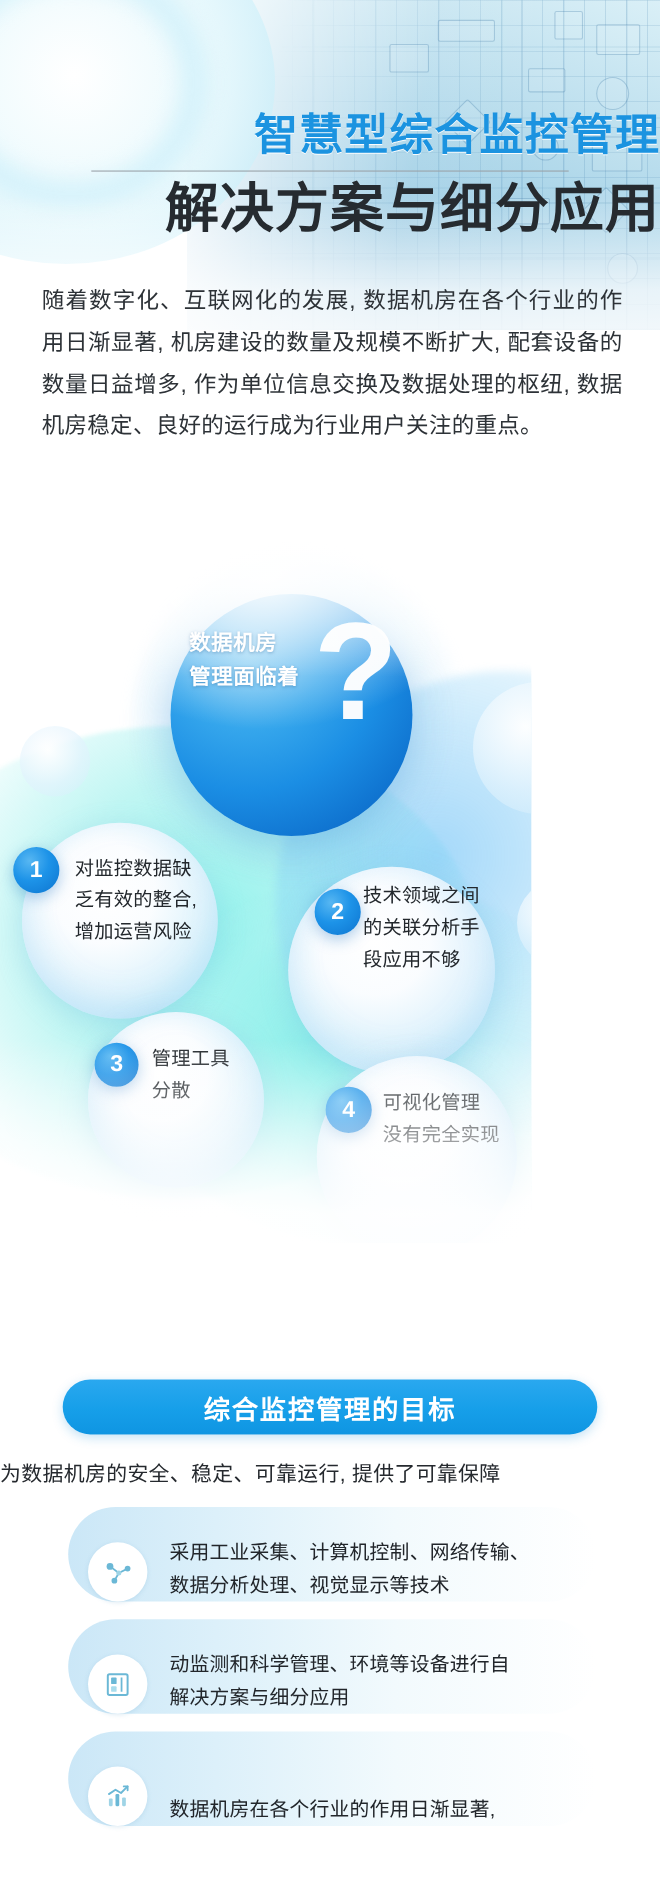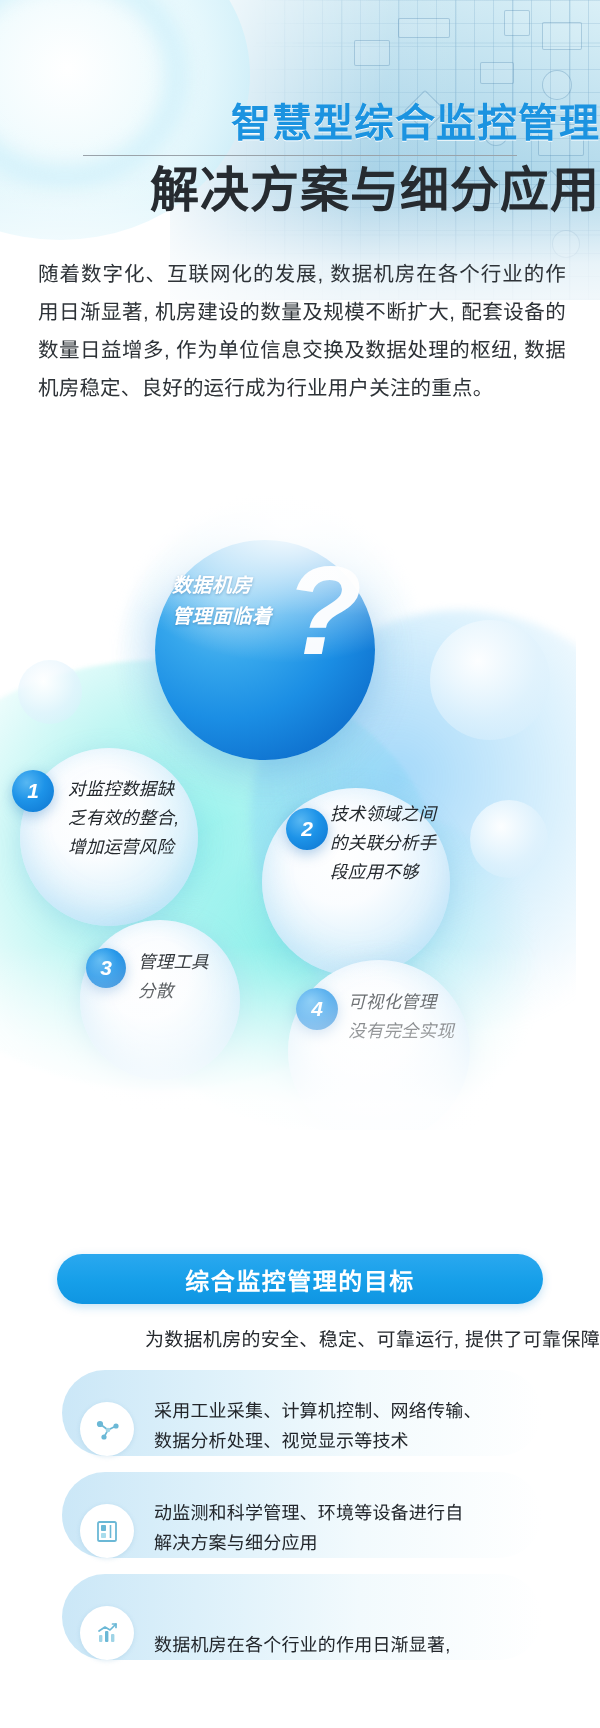--- a/index.html
+++ b/index.html
@@ -123,24 +123,23 @@
     line-height: 38px;
     color: #2d3237;
     letter-spacing: 0.2px;
     text-align: justify;
   }
 
   
   .scene {
     position: absolute;
     top: 470px; left: 0;
-    width: 576px;
+    width: 483px;
     height: 660px;
     overflow: hidden;
-    font-style: italic;
   }
   .scene-bg {
     position: absolute;
     inset: 0;
     background: #ffffff;
   }
   .aqua-1 {
     position: absolute;
     left: -120px; top: 190px;
     width: 560px; height: 430px;
@@ -281,21 +280,21 @@
     color: #ffffff;
     font-size: 24px;
     font-weight: bold;
     letter-spacing: 1.5px;
     box-shadow: 0 3px 10px rgba(20,140,215,0.25);
   }
   .goal-sub {
     position: absolute;
     top: 194px; left: 0;
     width: 600px;
-    text-align: right;
+    text-align: left;
     font-size: 19px;
     color: #25292e;
     letter-spacing: 0.3px;
   }
   .goal-card {
     position: absolute;
     left: 62px;
     width: 480px;
     height: 86px;
     border-radius: 43px;

